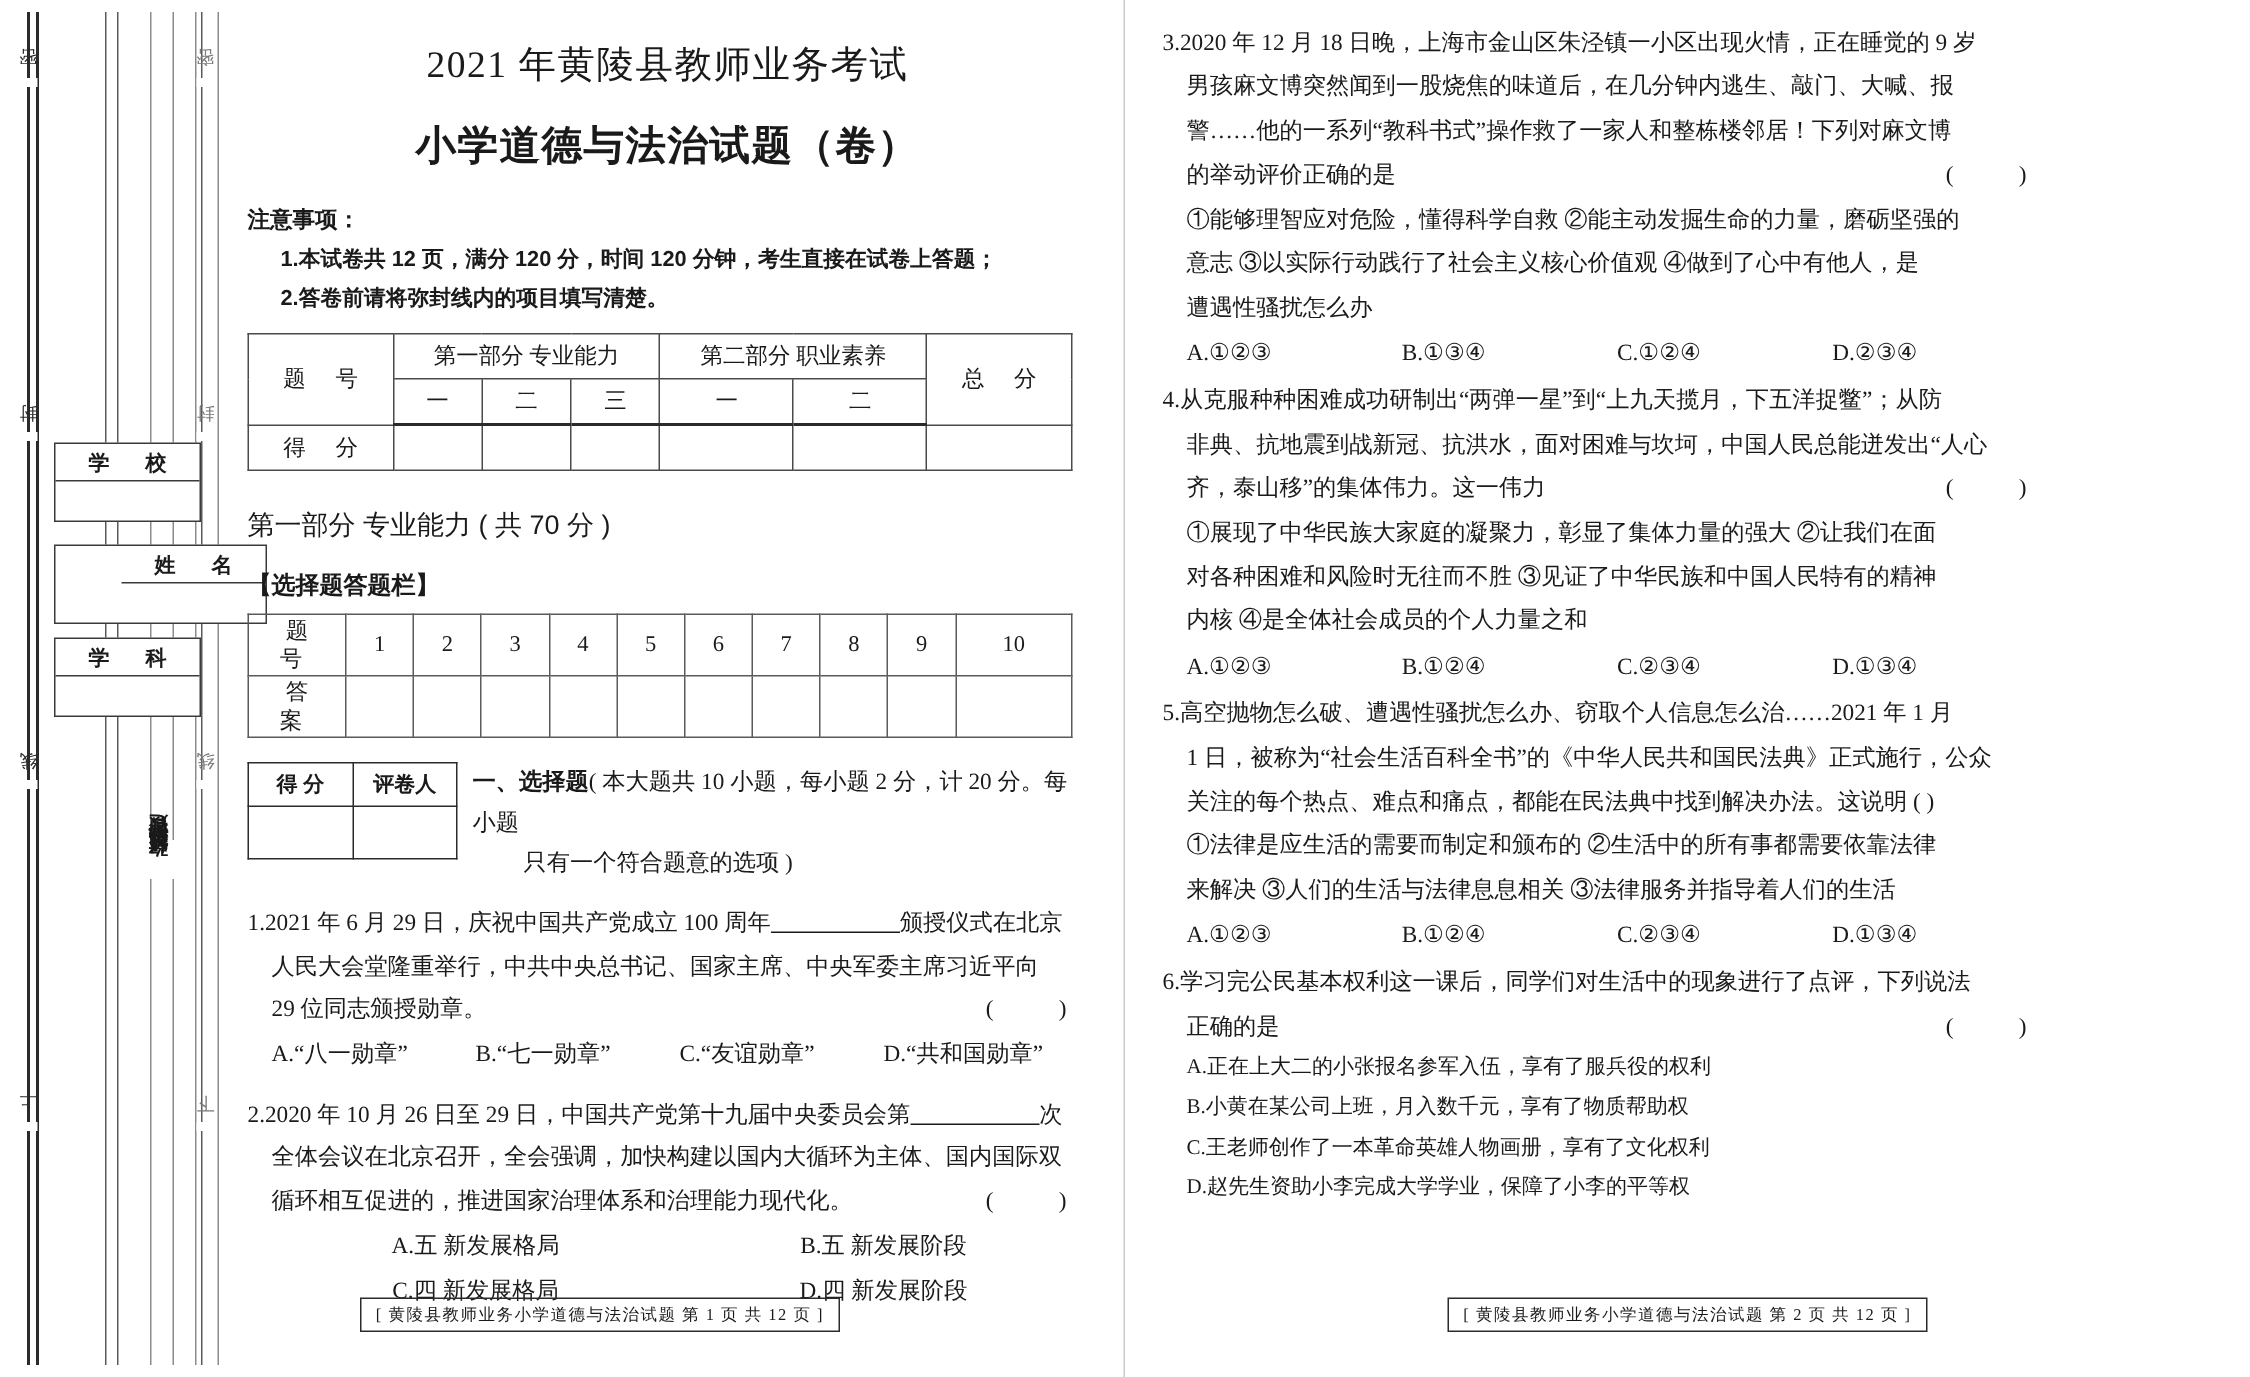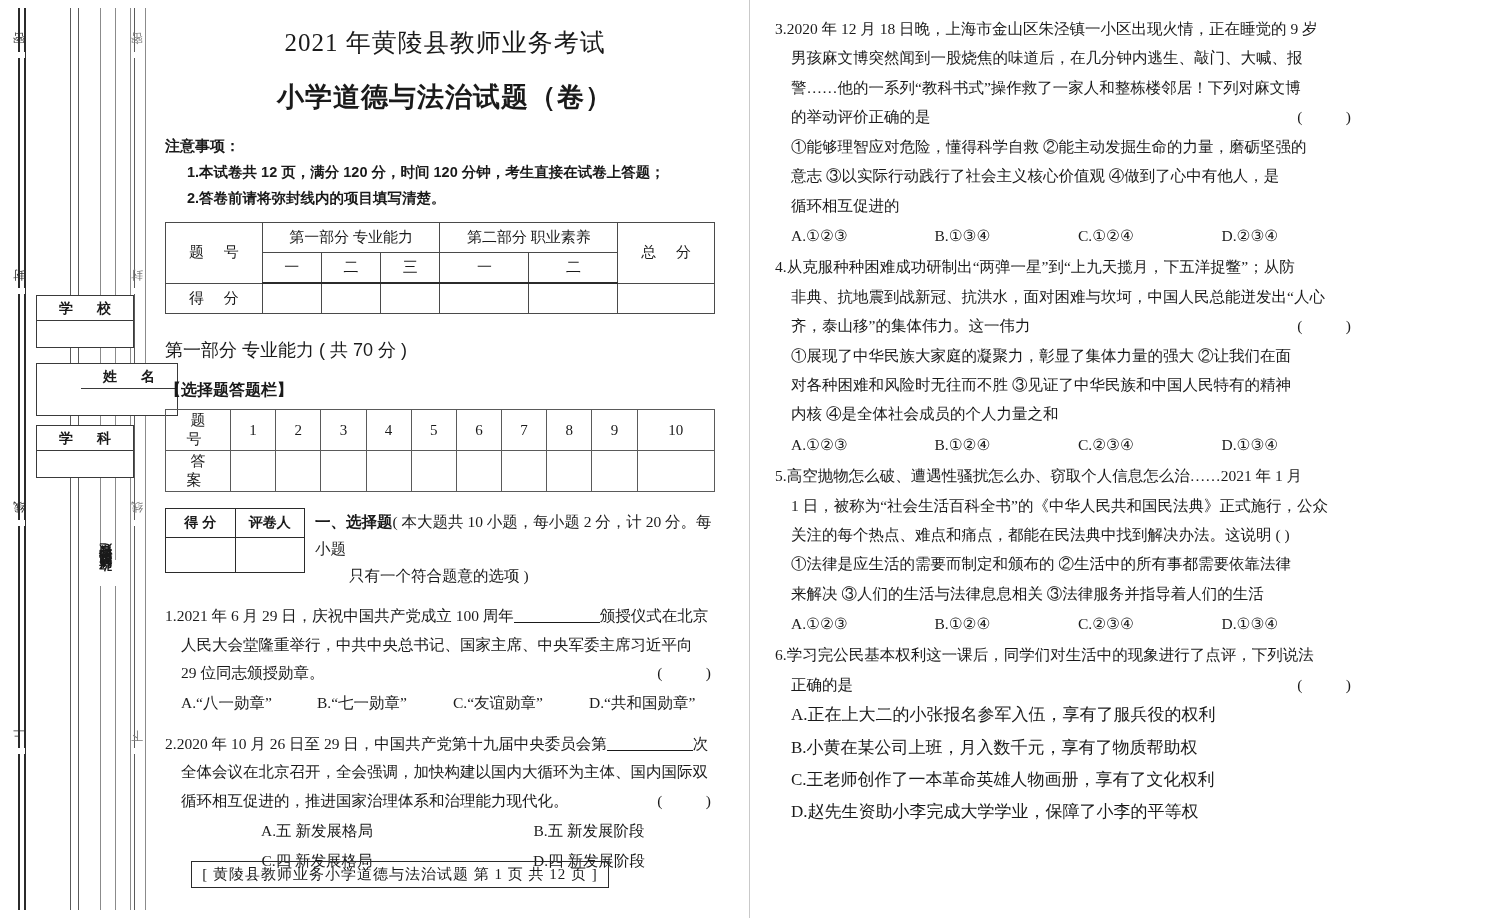--- a/index.html
+++ b/index.html
@@ -104,32 +104,32 @@
 
   .q{margin-top:13px;font-size:15.5px;line-height:1.82;}
   .q .l{display:block;text-indent:0;}
   .q .l.i{padding-left:16px;}
   .q .blank{display:inline-block;width:86px;border-bottom:1px solid #1a1a1a;vertical-align:-2px;}
   .q .paren{float:right;letter-spacing:14px;}
   .opts{display:flex;padding-left:16px;margin-top:2px;}
   .opts .o{font-size:15.5px;line-height:1.82;}
   .opts.c4 .o{width:25%;}
   .opts.c2 .o{width:50%;text-align:center;}
-  .opt-line{padding-left:16px;font-size:17px;line-height:1.9;}
+  .opt-line{padding-left:16px;font-size:14px;line-height:1.9;}
 
   
   .rcontent{position:absolute;left:25px;top:14px;width:590px;}
   .rq{font-size:15.5px;line-height:1.9;margin-bottom:2px;}
   .rq .l{display:block;}
   .rq .l.i{padding-left:16px;}
   .rq .paren{float:right;letter-spacing:14px;}
 
   .footer{
     position:absolute;bottom:30px;left:0;width:100%;text-align:center;
-    font-size:15px;font-family:"Liberation Serif",serif;
+    font-size:11px;font-family:"Liberation Serif",serif;
   }
   .footer .fl{border:1px solid #2b2b2b;padding:3px 10px;display:inline-block;letter-spacing:1px;}
   .foot-left{left:90px;width:620px;}
 </style>
 </head>
 <body>
 
 <div class="page page-left">
 
   <div class="seal">
@@ -295,21 +295,21 @@
 <div class="page page-right">
   <div class="rcontent">
 
     <div class="rq">
       <span class="l">3.2020 年 12 月 18 日晚，上海市金山区朱泾镇一小区出现火情，正在睡觉的 9 岁</span>
       <span class="l i">男孩麻文博突然闻到一股烧焦的味道后，在几分钟内逃生、敲门、大喊、报</span>
       <span class="l i">警……他的一系列“教科书式”操作救了一家人和整栋楼邻居！下列对麻文博</span>
       <span class="l i"><span class="paren">(　)</span><span>的举动评价正确的是</span></span>
       <span class="l i">①能够理智应对危险，懂得科学自救   ②能主动发掘生命的力量，磨砺坚强的</span>
       <span class="l i">意志   ③以实际行动践行了社会主义核心价值观   ④做到了心中有他人，是</span>
-      <span class="l i">循环相互促进的</span>
+      <span class="l i">遭遇性骚扰怎么办</span>
       <div class="opts c4">
         <div class="o">A.①②③</div>
         <div class="o">B.①③④</div>
         <div class="o">C.①②④</div>
         <div class="o">D.②③④</div>
       </div>
     </div>
 
     <div class="rq">
       <span class="l">4.从克服种种困难成功研制出“两弹一星”到“上九天揽月，下五洋捉鳖”；从防</span>
@@ -344,13 +344,16 @@
       <span class="l">6.学习完公民基本权利这一课后，同学们对生活中的现象进行了点评，下列说法</span>
       <span class="l i"><span class="paren">(　)</span><span>正确的是</span></span>
       <div class="opt-line">A.正在上大二的小张报名参军入伍，享有了服兵役的权利</div>
       <div class="opt-line">B.小黄在某公司上班，月入数千元，享有了物质帮助权</div>
       <div class="opt-line">C.王老师创作了一本革命英雄人物画册，享有了文化权利</div>
       <div class="opt-line">D.赵先生资助小李完成大学学业，保障了小李的平等权</div>
     </div>
 
   </div>
 
+  <div class="footer">
+    <span class="fl">[ 黄陵县教师业务小学道德与法治试题   第 2 页   共 12 页 ]</span>
+  </div>
 </div>
 
 </body></html>

